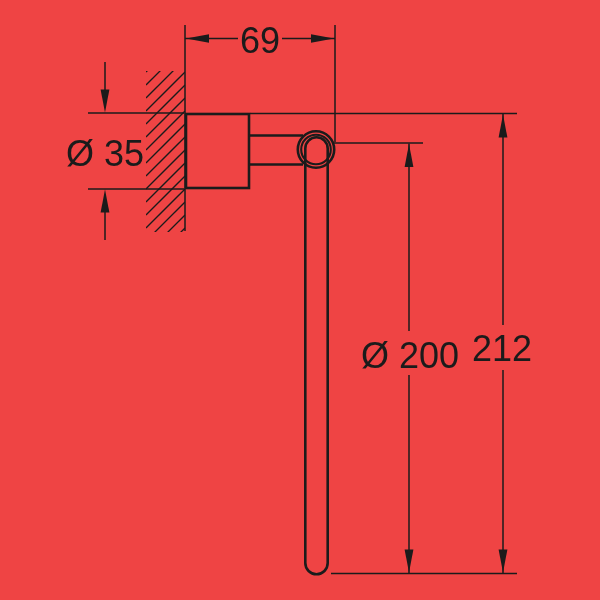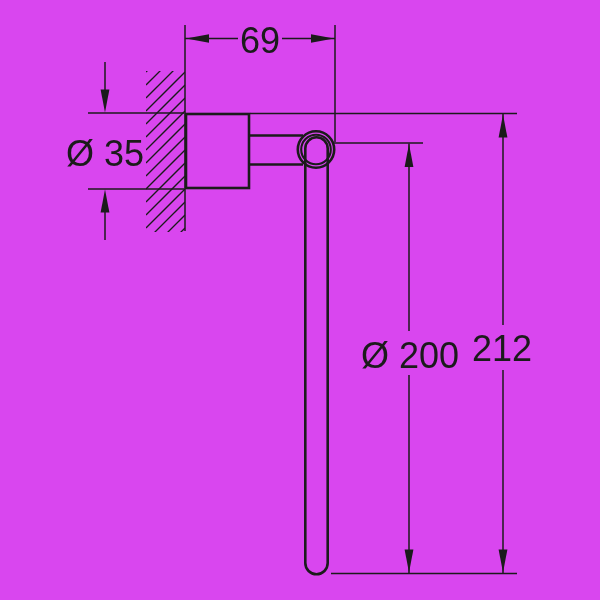--- a/index.html
+++ b/index.html
@@ -7,21 +7,21 @@
     padding: 0;
     background: #ffffff;
     width: 600px;
     height: 600px;
     overflow: hidden;
   }
   .canvas-wrap {
     position: relative;
     width: 600px;
     height: 600px;
-    background: #d946ef;
+    background: #ef4444;
   }
   svg {
     display: block;
     color: #1b1b1b;
   }
   .ln {
     stroke: currentColor;
     fill: none;
     stroke-width: 1.5;
     stroke-linecap: butt;

